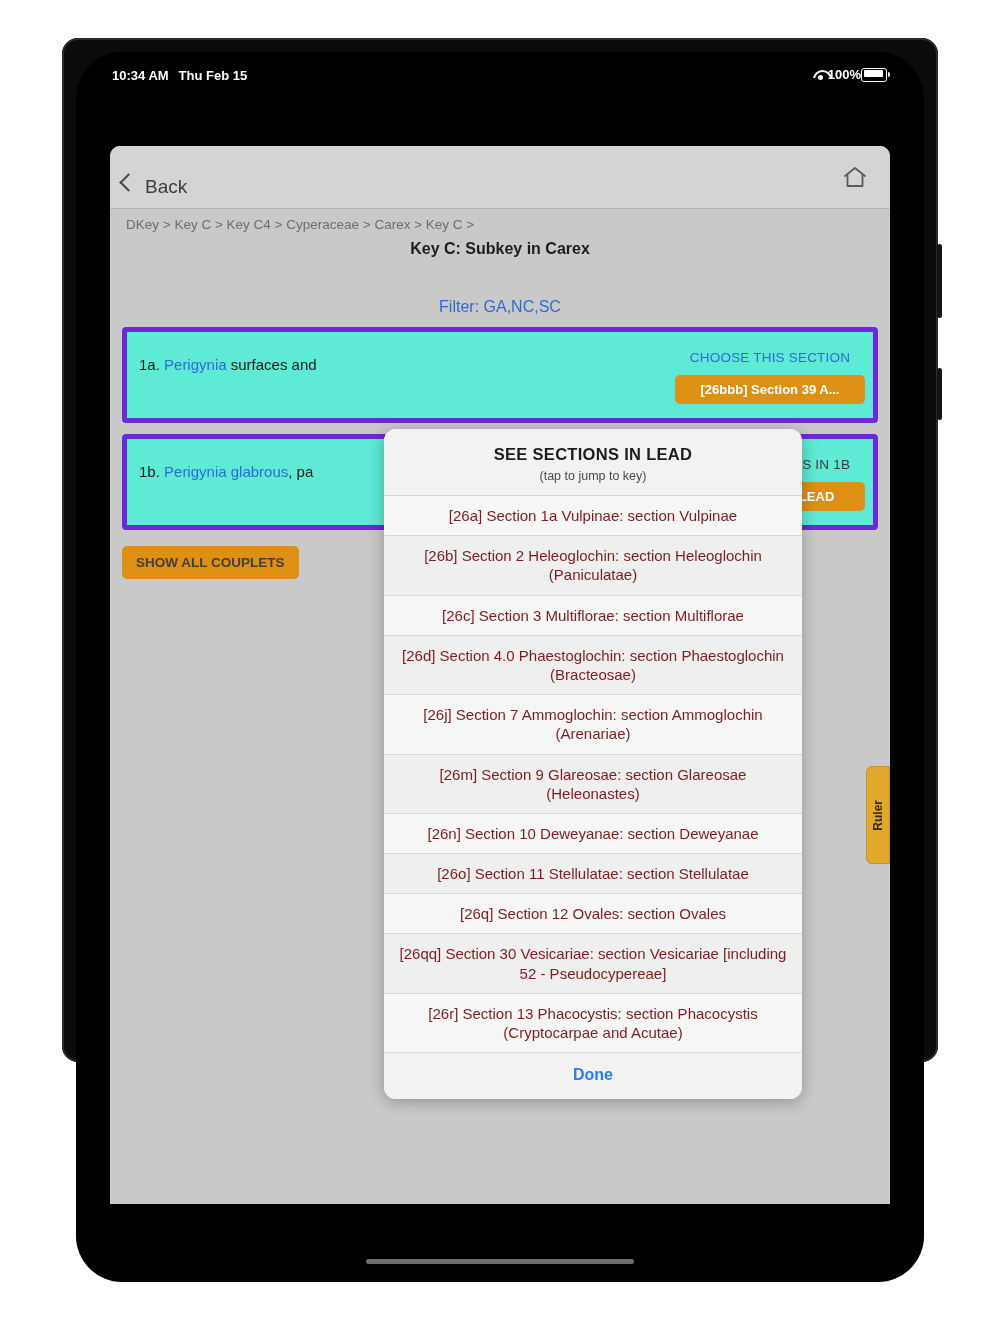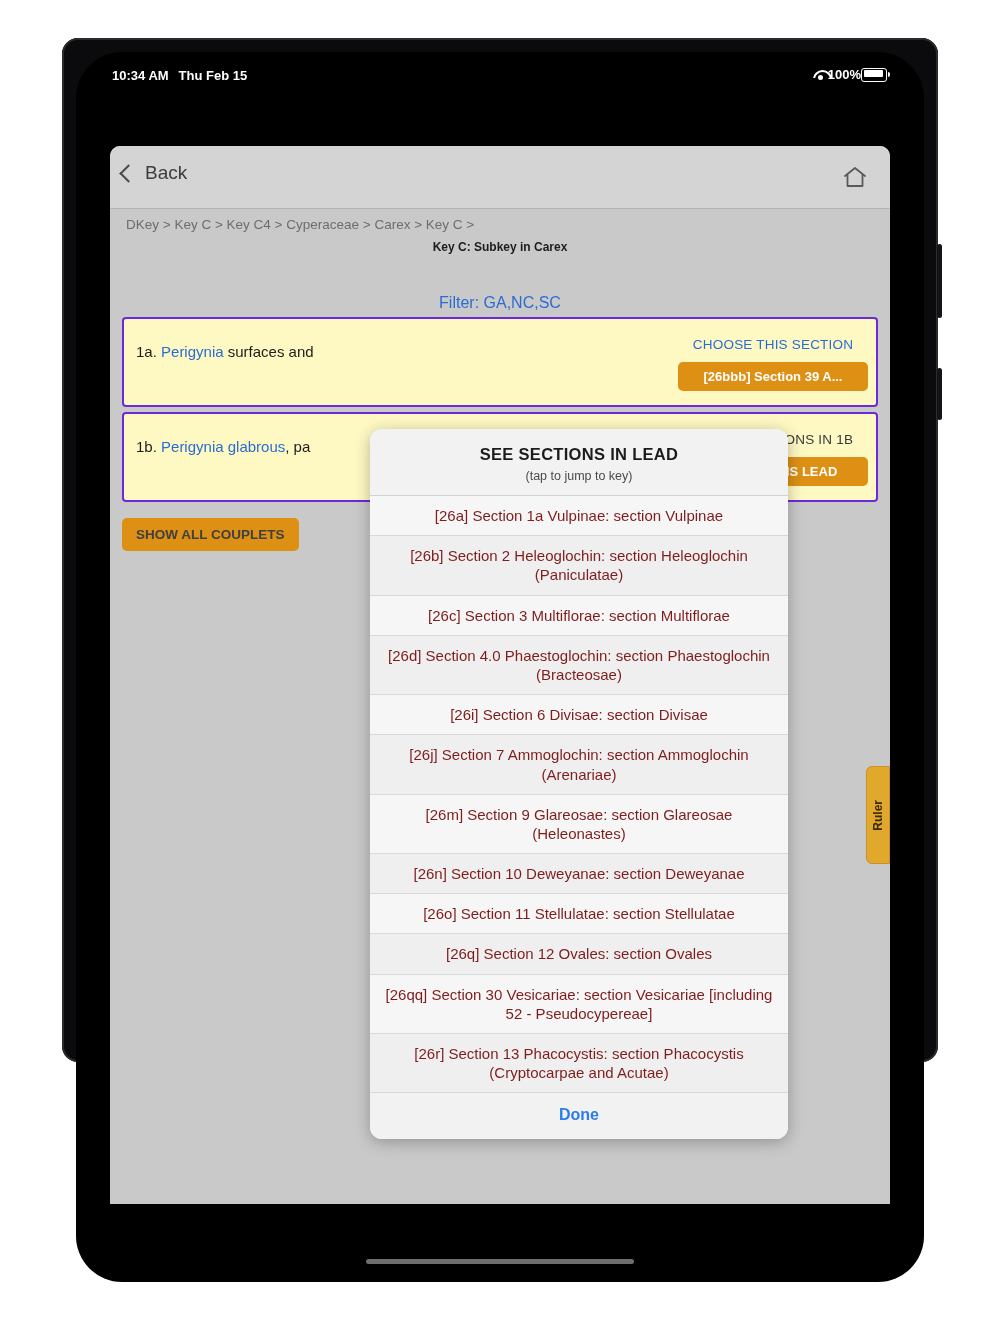--- a/index.html
+++ b/index.html
@@ -136,23 +136,22 @@
 
   .navbar {
     position: relative;
     height: 62px;
     background: #d4d4d4;
     border-bottom: 1px solid #b4b4b4;
   }
   .back-btn {
     position: absolute;
     left: 12px;
-    top: 16px;
+    top: 30px;
     display: flex;
-    align-items: center;
     gap: 8px;
     color: #3c3c3c;
     font-size: 19px;
     cursor: pointer;
   }
   .chev-left {
     width: 11px;
     height: 11px;
     border-left: 2.4px solid #4a4a4a;
     border-bottom: 2.4px solid #4a4a4a;
@@ -169,37 +168,37 @@
   }
   .home-btn svg { display: block; }
 
   .breadcrumb {
     padding: 8px 0 0 16px;
     color: #6d6d6d;
     font-size: 13.5px;
   }
   .page-title {
     text-align: center;
-    font-size: 12px;
+    font-size: 16px;
     font-weight: bold;
     color: #1d1d1d;
     margin-top: 8px;
   }
   .filter-line {
     text-align: center;
     font-size: 16px;
     color: #2b6cd4;
     margin-top: 40px;
   }
 
   .couplet {
     position: relative;
-    margin: 5px 12px 0 12px;
-    background: #fef9c3;
-    border: 2px solid #6d28d9;
+    margin: 11px 12px 0 12px;
+    background: #5eead4;
+    border: 5px solid #6d28d9;
     border-radius: 4px;
     height: 86px;
   }
   .couplet-text {
     position: absolute;
     left: 12px;
     top: 24px;
     font-size: 15px;
     color: #1d1d1d;
     white-space: nowrap;
@@ -264,21 +263,21 @@
     cursor: pointer;
   }
   .ruler-tab span {
     writing-mode: vertical-rl;
     transform: rotate(180deg);
   }
 
   
   .modal {
     position: absolute;
-    left: 260px;
+    left: 274px;
     top: 283px;
     width: 418px;
     background: #f2f2f2;
     border-radius: 12px;
     overflow: hidden;
     box-shadow: 0 3px 16px rgba(0,0,0,.28);
   }
   .modal-head {
     padding: 16px 10px 12px 10px;
     text-align: center;
@@ -405,21 +404,20 @@
         <div class="modal">
           <div class="modal-head">
             <div class="modal-title">SEE SECTIONS IN LEAD</div>
             <div class="modal-sub">(tap to jump to key)</div>
           </div>
           <div class="modal-list">
             <div class="modal-item">[26a] Section 1a Vulpinae: section Vulpinae</div>
             <div class="modal-item">[26b] Section 2 Heleoglochin: section Heleoglochin (Paniculatae)</div>
             <div class="modal-item">[26c] Section 3 Multiflorae: section Multiflorae</div>
             <div class="modal-item">[26d] Section 4.0 Phaestoglochin: section Phaestoglochin (Bracteosae)</div>
-            <div class="modal-item">[26i] Section 6 Divisae: section Divisae</div>
             <div class="modal-item">[26j] Section 7 Ammoglochin: section Ammoglochin (Arenariae)</div>
             <div class="modal-item">[26m] Section 9 Glareosae: section Glareosae (Heleonastes)</div>
             <div class="modal-item">[26n] Section 10 Deweyanae: section Deweyanae</div>
             <div class="modal-item">[26o] Section 11 Stellulatae: section Stellulatae</div>
             <div class="modal-item">[26q] Section 12 Ovales: section Ovales</div>
             <div class="modal-item">[26qq] Section 30 Vesicariae: section Vesicariae [including 52 - Pseudocypereae]</div>
             <div class="modal-item">[26r] Section 13 Phacocystis: section Phacocystis (Cryptocarpae and Acutae)</div>
           </div>
           <div class="modal-done">Done</div>
         </div>

